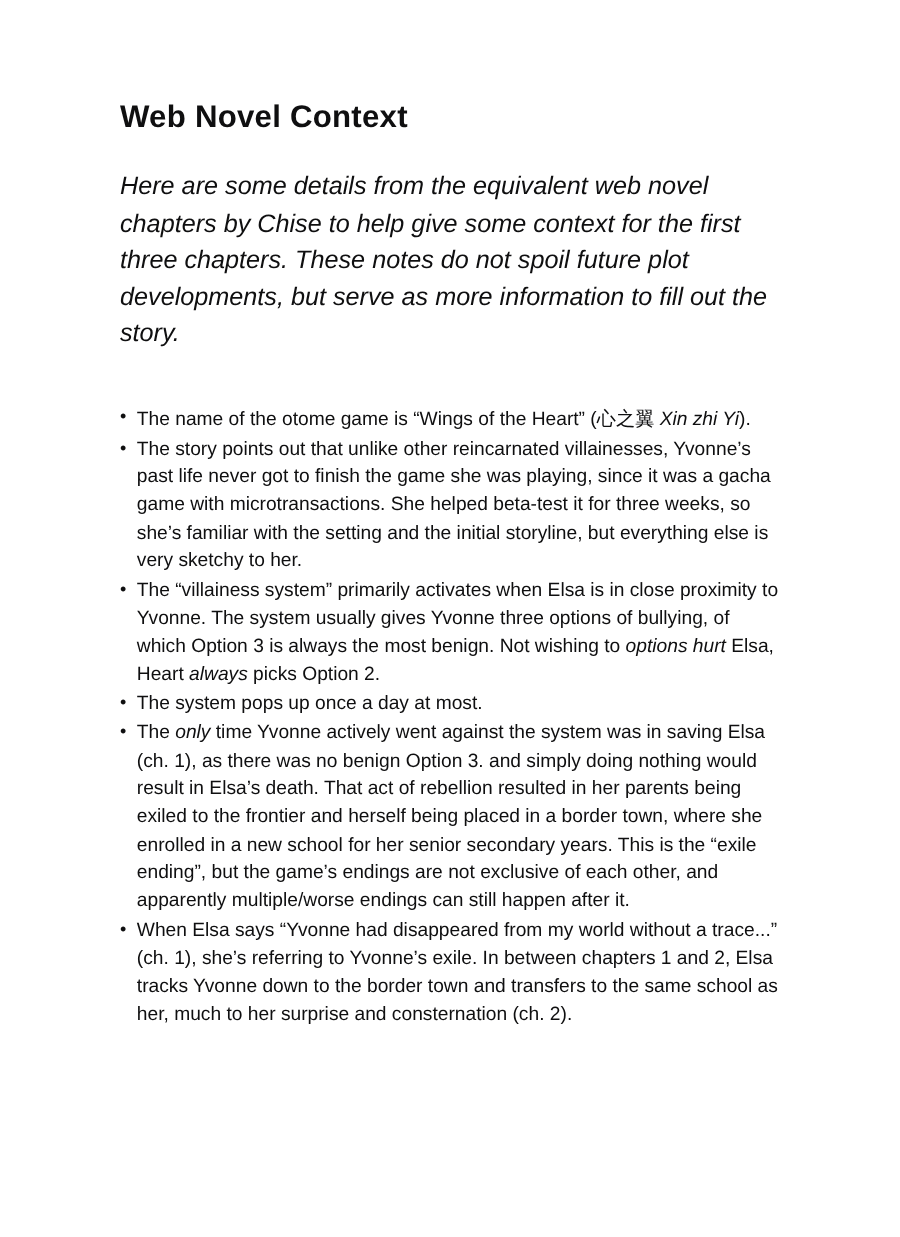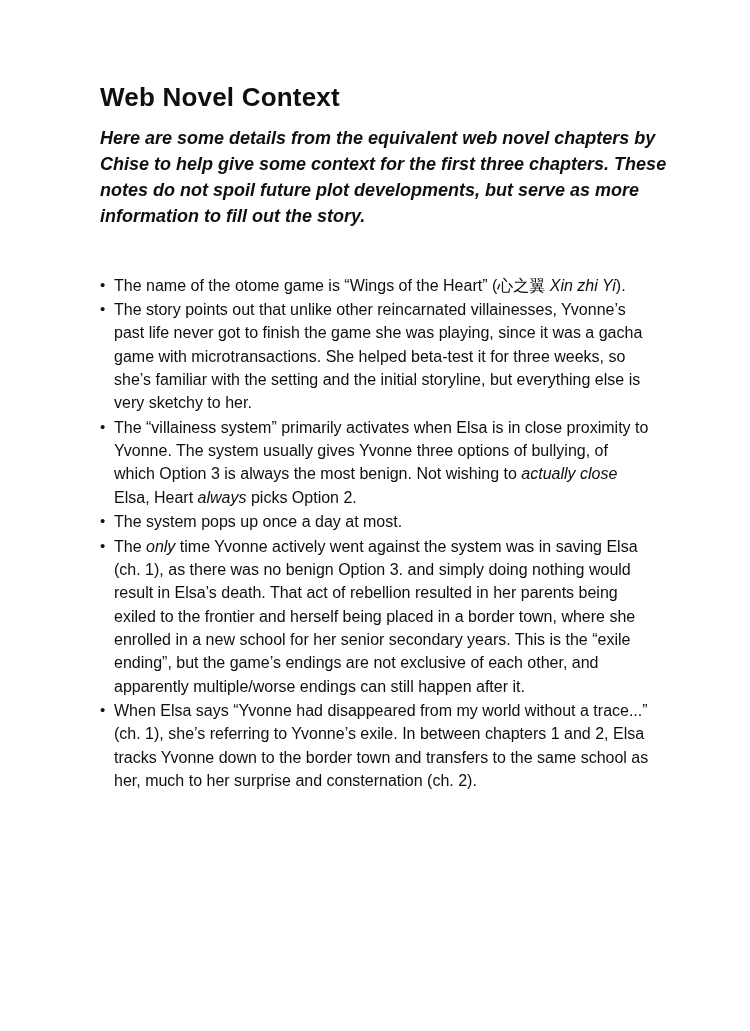--- a/index.html
+++ b/index.html
@@ -25,26 +25,25 @@
     padding: 72px 104px 40px 100px;
   }
   .doc-title {
     font-size: 26px;
     font-weight: bold;
     letter-spacing: 0.2px;
     margin: 10px 0 0 0;
     line-height: 1.2;
   }
   .intro {
-    margin-top: 12px;
+    margin-top: 28px;
     font-style: italic;
-    font-size: 18px;
+    font-size: 21px;
     line-height: 1.45;
     width: 570px;
-    font-weight: bold;
   }
   .bullets {
     margin-top: 44px;
     list-style: none;
     padding: 0;
     width: 552px;
   }
   .bullets li {
     position: relative;
     padding-left: 14px;
@@ -68,19 +67,19 @@
 
 <div class="page">
 
   <h1 class="doc-title">Web Novel Context</h1>
 
   <p class="intro">Here are some details from the equivalent web novel chapters by Chise to help give some context for the first three chapters. These notes do not spoil future plot developments, but serve as more information to fill out the story.</p>
 
   <ul class="bullets">
       <li><span>The name of the otome game is “Wings of the Heart” (</span><span class="cjk">心之翼</span><span> </span><i>Xin zhi Yi</i><span>).</span></li>
       <li><span>The story points out that unlike other reincarnated villainesses, Yvonne’s past life never got to finish the game she was playing, since it was a gacha game with microtransactions. She helped beta-test it for three weeks, so she’s familiar with the setting and the initial storyline, but everything else is very sketchy to her.</span></li>
-      <li><span>The “villainess system” primarily activates when Elsa is in close proximity to Yvonne. The system usually gives Yvonne three options of bullying, of which Option 3 is always the most benign. Not wishing to </span><i>actually close</i><span> Elsa, Heart </span><i>always</i><span> picks Option 2.</span></li>
+      <li><span>The “villainess system” primarily activates when Elsa is in close proximity to Yvonne. The system usually gives Yvonne three options of bullying, of which Option 3 is always the most benign. Not wishing to </span><i>options hurt</i><span> Elsa, Heart </span><i>always</i><span> picks Option 2.</span></li>
       <li><span>The system pops up once a day at most.</span></li>
       <li><span>The </span><i>only</i><span> time Yvonne actively went against the system was in saving Elsa (ch. 1), as there was no benign Option 3. and simply doing nothing would result in Elsa’s death. That act of rebellion resulted in her parents being exiled to the frontier and herself being placed in a border town, where she enrolled in a new school for her senior secondary years. This is the “exile ending”, but the game’s endings are not exclusive of each other, and apparently multiple/worse endings can still happen after it.</span></li>
       <li><span>When Elsa says “Yvonne had disappeared from my world without a trace...” (ch. 1), she’s referring to Yvonne’s exile. In between chapters 1 and 2, Elsa tracks Yvonne down to the border town and transfers to the same school as her, much to her surprise and consternation (ch. 2).</span></li>
     </ul>
 
 </div>
 
 </body></html>

